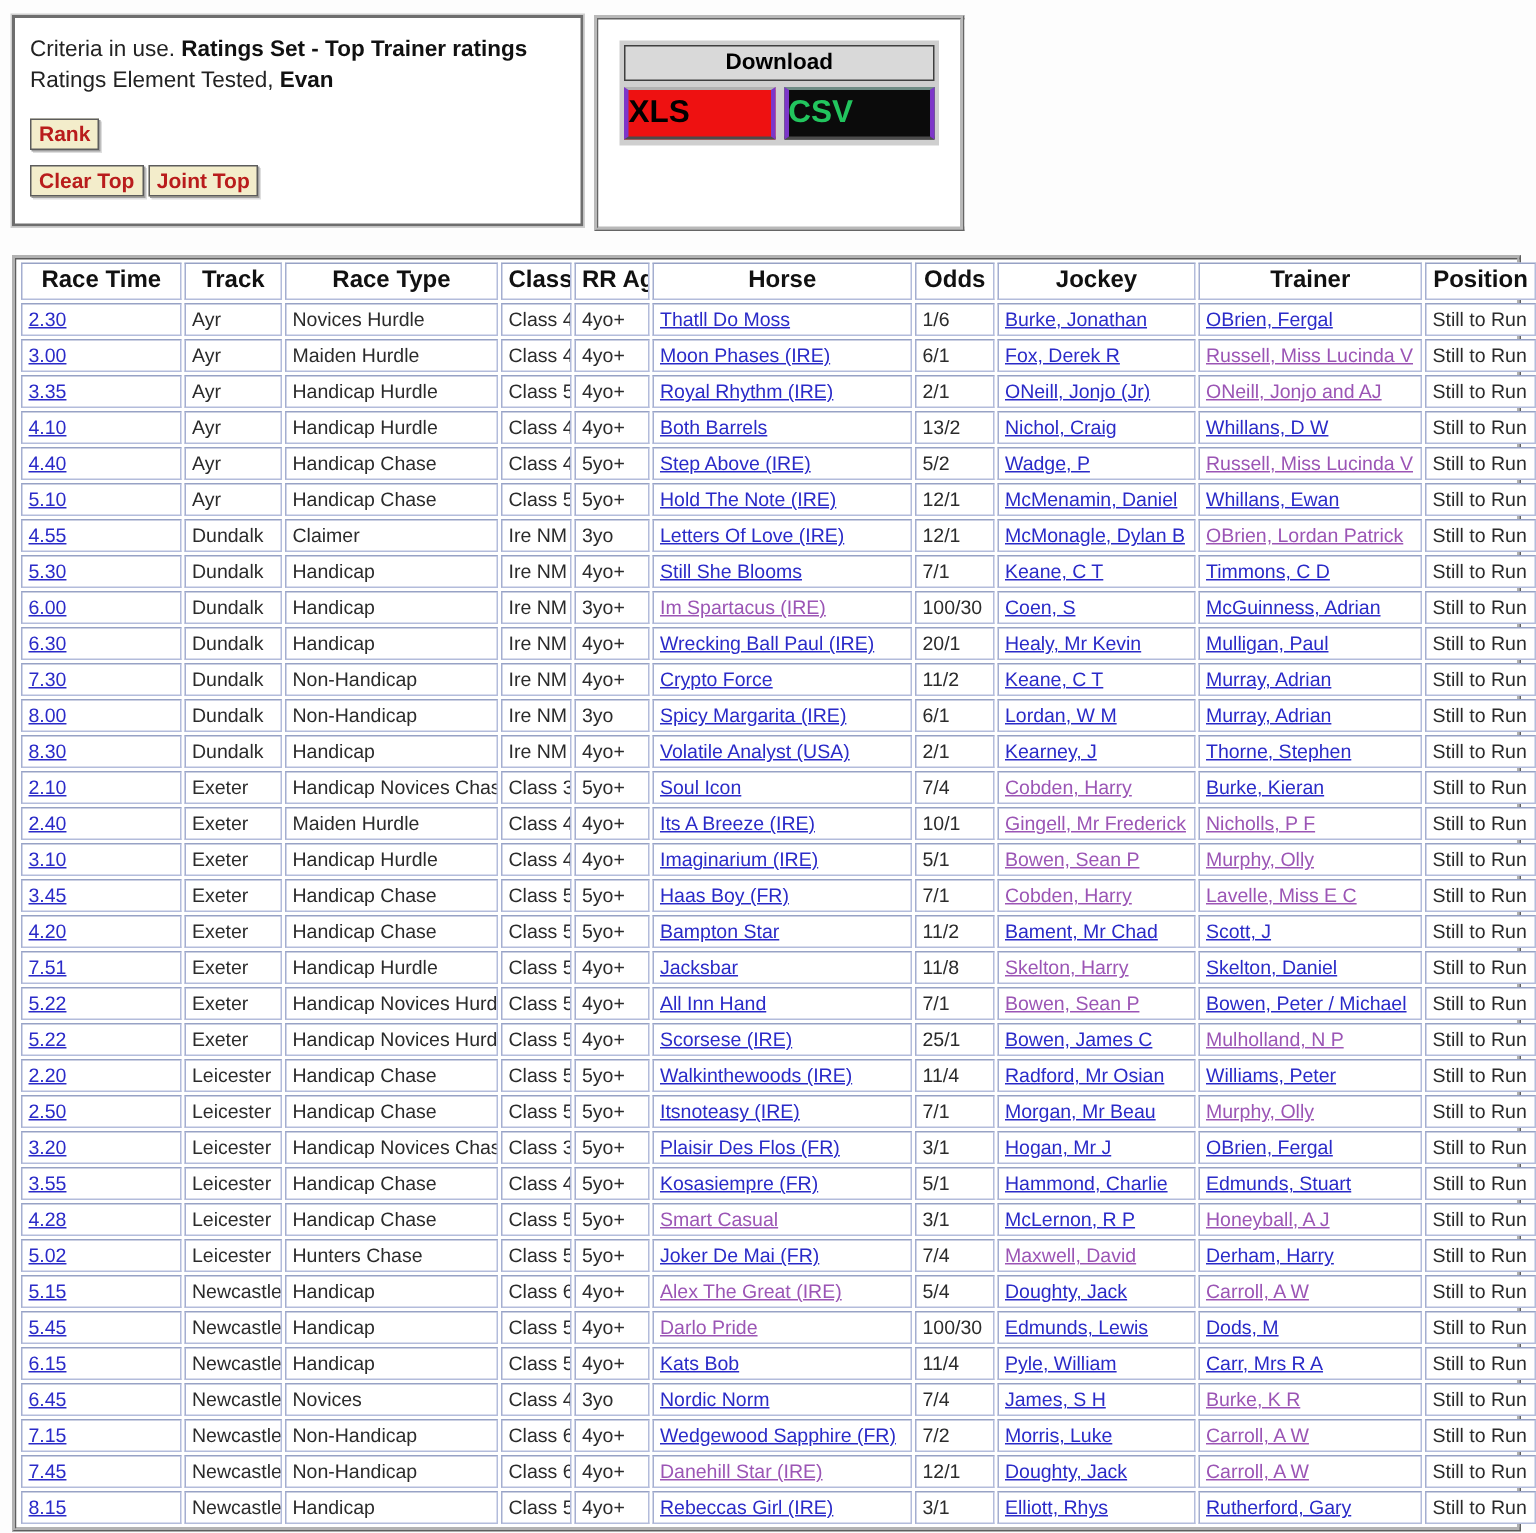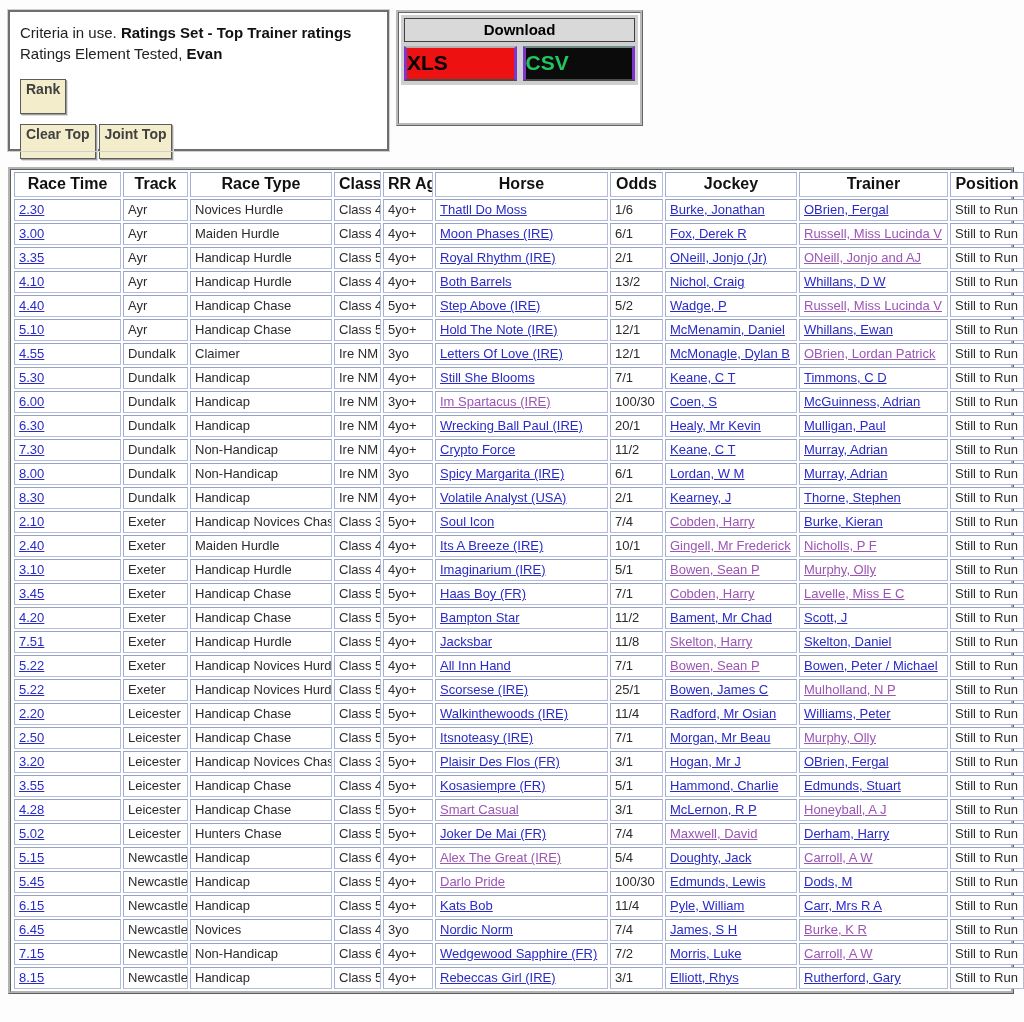--- a/index.html
+++ b/index.html
@@ -19,29 +19,29 @@
     border:2px solid #6e6e6e; outline:1px solid #cfcfcf;
     background:#fff; padding:10px 8px 8px 10px;
   }
   .criteria-line { font-size:15px; line-height:21px; color:#222; white-space:nowrap; }
   .criteria-line b { color:#111; }
 
   .btn {
     display:inline-block; background:#f3edcb;
     border:1px solid #5c5c5c;
     box-shadow:1px 1px 0 #9e9e9e, 2px 2px 0 #dedede;
-    font-weight:bold; font-size:14px; color:#404040;
-    padding:1px 5px 16px 5px; cursor:pointer; white-space:nowrap;
+    font-weight:bold; font-size:14px; color:#b91c1c;
+    padding:1px 5px 2px 5px; cursor:pointer; white-space:nowrap;
   }
   .rank-row { margin-top:15px; }
   .clear-row { margin-top:10px; display:flex; gap:3px; }
 
   .download-box {
-    width:247px; height:116px;
-    border:3px ridge #b9b9b9; background:#fff; padding:2px;
+    width:247px; height:144px;
+    border:3px ridge #b9b9b9; background:#fff; padding:14px;
   }
   .download-inner { background:#cfcfcf; padding:3px 3px 4px 3px; }
   .download-title {
     background:#d9d9d9; border:1px solid #3f3f3f;
     text-align:center; font-weight:bold; font-size:15px;
     color:#000; padding:2px 0 3px 0; margin-bottom:4px;
   }
   .download-btns { display:flex; gap:6px; }
   .dl-btn {
     flex:1; text-align:left; font-weight:bold; font-size:21px;
@@ -512,20 +512,32 @@
             <td>Non-Handicap</td>
             <td>Class 6</td>
             <td>4yo+</td>
             <td><a class="b">Wedgewood Sapphire (FR)</a></td>
             <td>7/2</td>
             <td><a class="b">Morris, Luke</a></td>
             <td><a class="p">Carroll, A W</a></td>
             <td>Still to Run</td>
           </tr>
           <tr>
+            <td><a class="b">7.45</a></td>
+            <td>Newcastle</td>
+            <td>Non-Handicap</td>
+            <td>Class 6</td>
+            <td>4yo+</td>
+            <td><a class="p">Danehill Star (IRE)</a></td>
+            <td>12/1</td>
+            <td><a class="b">Doughty, Jack</a></td>
+            <td><a class="p">Carroll, A W</a></td>
+            <td>Still to Run</td>
+          </tr>
+          <tr>
             <td><a class="b">8.15</a></td>
             <td>Newcastle</td>
             <td>Handicap</td>
             <td>Class 5</td>
             <td>4yo+</td>
             <td><a class="b">Rebeccas Girl (IRE)</a></td>
             <td>3/1</td>
             <td><a class="b">Elliott, Rhys</a></td>
             <td><a class="b">Rutherford, Gary</a></td>
             <td>Still to Run</td>

